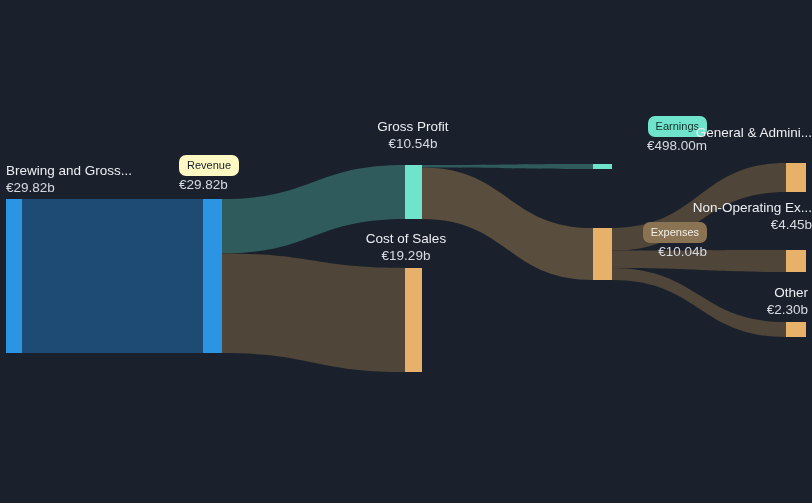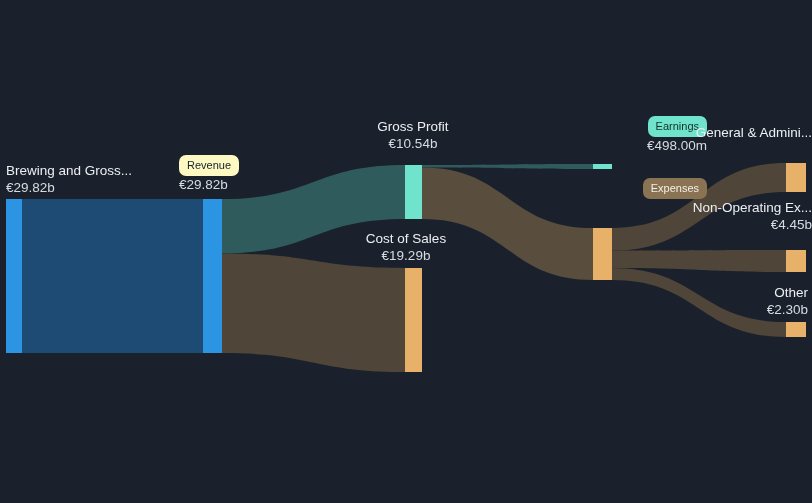--- a/index.html
+++ b/index.html
@@ -59,20 +59,21 @@
     background: #fef9c3;
     color: #12202c;
   }
   .pill-earnings {
     background: #6fe3cb;
     color: #14302b;
   }
   .pill-expenses {
     background: #8a7353;
     color: #f2efe9;
+    margin-top: 44px;
   }
   .pill-row {
     margin-bottom: 1px;
   }
 </style>
 </head>
 <body>
 
 <div id="sankey-root">
   <svg class="sankey-canvas" viewBox="0 0 812 503" preserveAspectRatio="none">
@@ -120,20 +121,21 @@
           <span class="name">Cost of Sales</span>
         </div>
         <div class="val">€19.29b</div>
       </div>
       <div class="lbl right-align" style="top: 116px; right: 105px; width: 212px;">
         <div class="pill-row"><span class="pill pill-earnings">Earnings</span></div>
         <div class="val">€498.00m</div>
       </div>
       <div class="lbl right-align" style="top: 178px; right: 105px; width: 212px;">
         <div class="pill-row"><span class="pill pill-expenses">Expenses</span></div>
+        <div class="val">€10.04b</div>
       </div>
       <div class="lbl right-align" style="top: 125px; right: 0px; width: 212px;">
         <div class="pill-row">
           <span class="name">General &amp; Admini...</span>
         </div>
       </div>
       <div class="lbl right-align" style="top: 200px; right: 0px; width: 212px;">
         <div class="pill-row">
           <span class="name">Non-Operating Ex...</span>
         </div>

